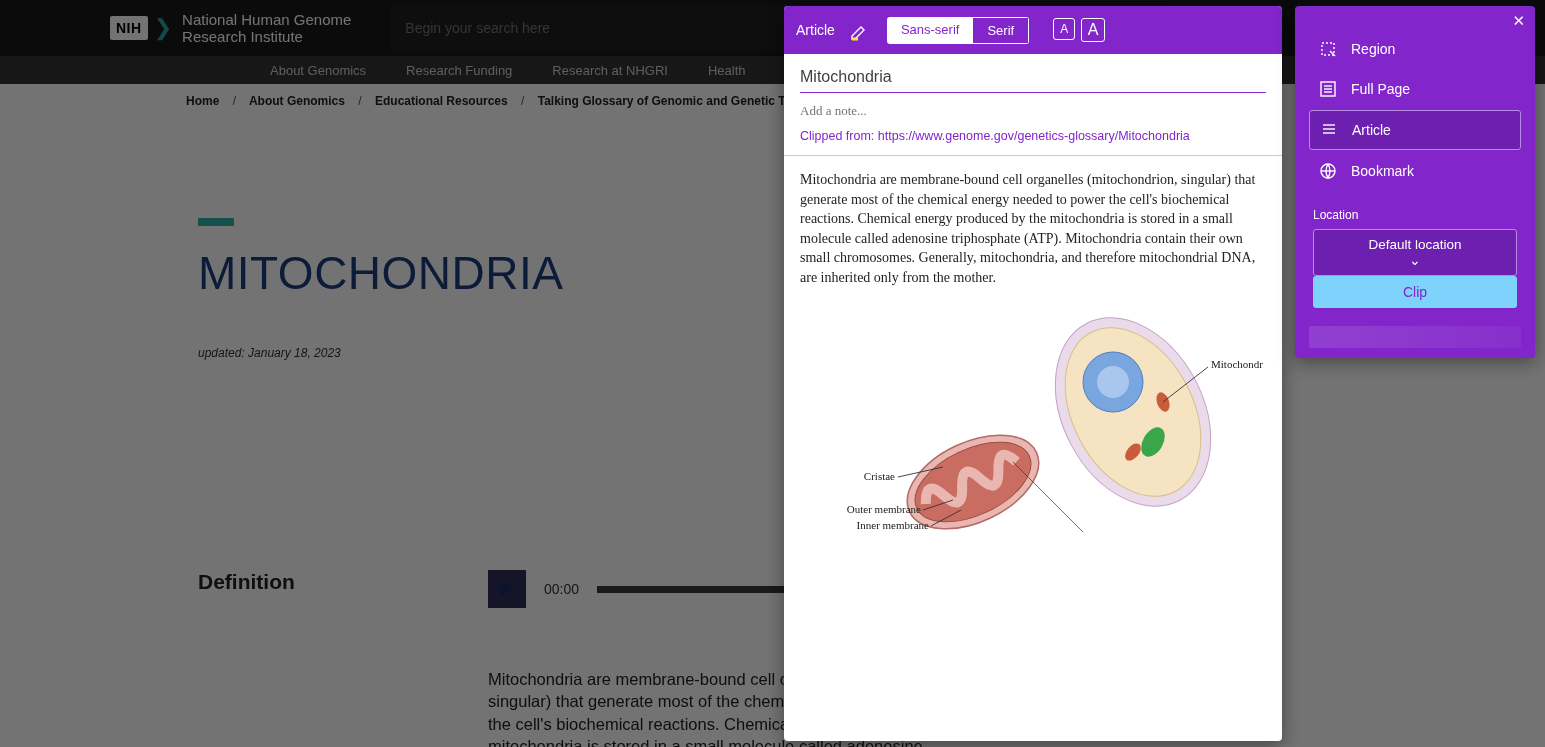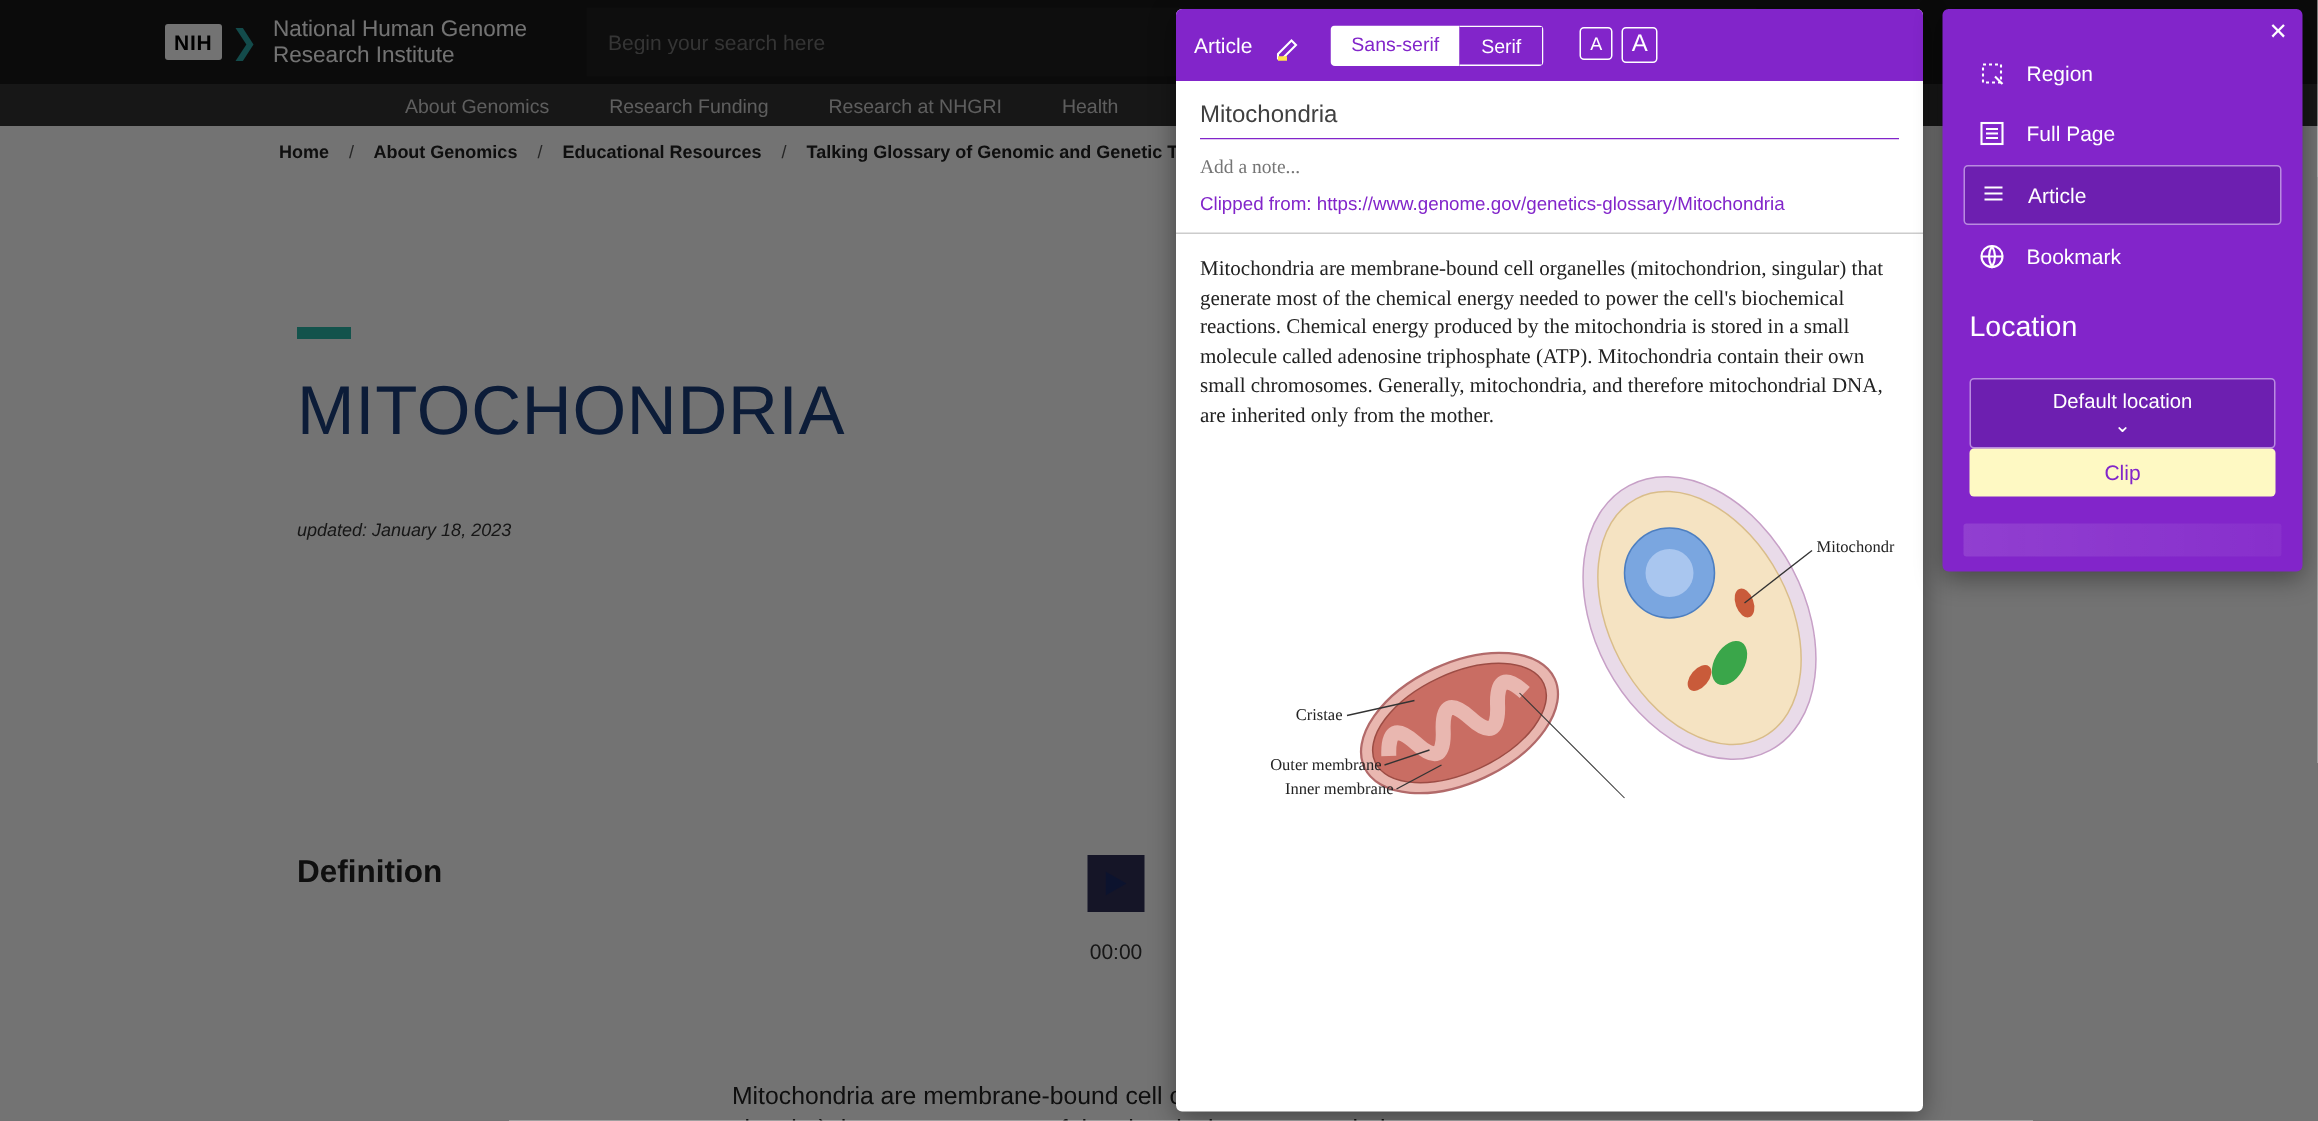--- a/index.html
+++ b/index.html
@@ -22,21 +22,21 @@
   .crumbs .current { font-weight: 700; }
   
   .content { padding: 100px 0 0 198px; max-width: 1000px; }
   .accent-bar { width: 36px; height: 8px; background: #2cb9a8; margin-bottom: 20px; }
   .page-title { font-size: 46px; color: #1c3f7c; font-weight: 500; letter-spacing: 0.5px; }
   .updated { font-style: italic; color: #333; font-size: 12px; margin-top: 46px; }
   
   .definition-block { margin-top: 210px; display: flex; }
   .def-label { width: 290px; font-size: 21px; font-weight: 700; color: #222; }
   .def-right { flex: 1; }
-  .audio-row { display: flex; align-items: center; gap: 18px; margin-bottom: 60px; flex-direction: column; }
+  .audio-row { display: flex; align-items: center; gap: 18px; margin-bottom: 60px; }
   .play-btn { width: 38px; height: 38px; background: #2f2f58; display: flex; align-items: center; justify-content: center; color: #101030; }
   .play-btn svg { fill: #1c2a66; }
   .time { font-size: 14px; color: #333; }
   .scrubber { height: 7px; background: #3a3a3a; flex: 1; }
   .def-text { font-size: 16.5px; color: #222; line-height: 1.35; }
   
   
   .dim { position: absolute; inset: 0; background: rgba(0,0,0,0.55); }
   
   
@@ -71,23 +71,23 @@
     color: #fff; font-size: 14px;
   }
   .clip-close { position: absolute; top: 6px; right: 10px; font-size: 15px; cursor: pointer; color: #fff; }
   .clip-modes { padding: 24px 14px 6px; }
   .mode-item { display: flex; align-items: center; gap: 14px; padding: 10px 10px; border-radius: 3px; cursor: pointer; margin-bottom: 2px; }
   .mode-item.selected { background: #6d1fb0; border: 1px solid #b98be0; }
   .mode-icon { width: 18px; height: 18px; display: flex; align-items: center; justify-content: center; }
   .mode-icon svg { stroke: #fff; fill: none; stroke-width: 1.4; }
   
   .loc-section { padding: 10px 18px 18px; }
-  .loc-label { font-size: 19px; margin-bottom: 22px; }
+  .loc-label { font-size: 12px; margin-bottom: 7px; }
   .loc-select { background: #6d1fb0; border: 1px solid #b98be0; border-radius: 3px; padding: 7px 10px; display: flex; justify-content: space-between; align-items: center; cursor: pointer; margin-bottom: 0; font-size: 13.5px; flex-direction: column; }
-  .clip-btn { background: #fef9c3; color: #8225ca; text-align: center; padding: 8px 0; border-radius: 3px; cursor: pointer; font-size: 14px; font-weight: 500; }
+  .clip-btn { background: #7dd3fc; color: #8225ca; text-align: center; padding: 8px 0; border-radius: 3px; cursor: pointer; font-size: 14px; font-weight: 500; }
   .footer-blur { height: 22px; background: linear-gradient(90deg, rgba(255,255,255,0.12), rgba(255,255,255,0.05)); margin: 0 14px 10px; border-radius: 2px; filter: blur(0.5px); }
 </style>
 </head>
 <body>
 
 <div class="page-wrap">
   <div class="topbar">
     <div class="logo">
       <span class="logo-badge">NIH</span>
       <span class="logo-chevron">❯</span>

